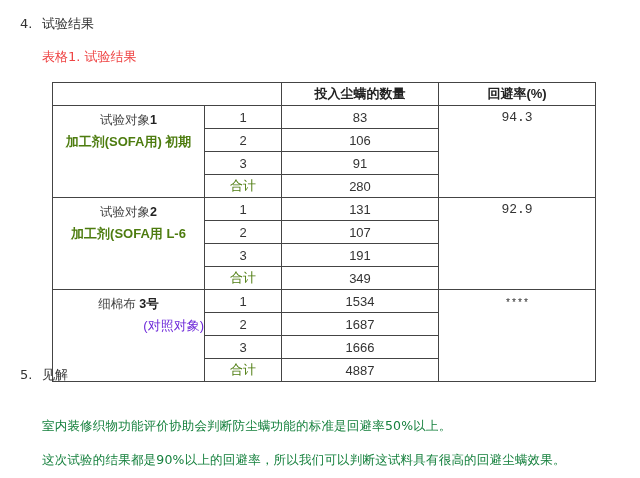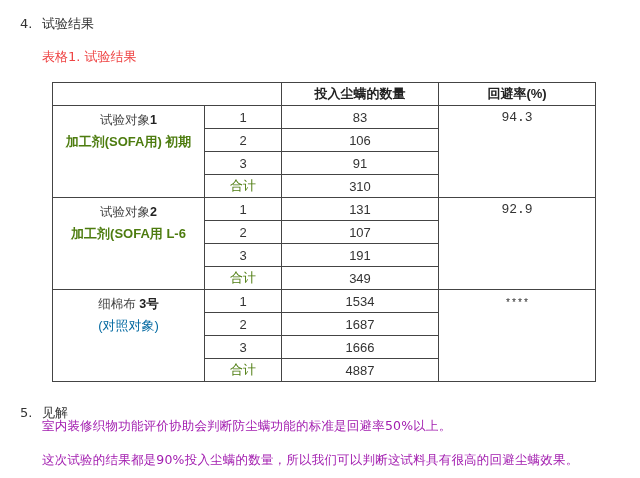--- a/index.html
+++ b/index.html
@@ -4,21 +4,21 @@
   <style>
     html, body { margin: 0; padding: 0; }
     body {
       width: 640px; height: 478px; background: #ffffff; position: relative;
       font-family: "DejaVu Sans", sans-serif; color: #2a2a2a; overflow: hidden;
     }
     .abs { position: absolute; }
     .heading { font-size: 13px; color: #333; }
     .heading .num { display: inline-block; width: 22px; }
     .caption { font-size: 13px; color: #ef4444; }
-    .para { font-size: 12.5px; color: #a21caf; white-space: nowrap; letter-spacing: 0.2px; }
+    .para { font-size: 12.5px; color: #15803d; white-space: nowrap; letter-spacing: 0.2px; }
 
     table.results {
       position: absolute; left: 34px; top: 82px;
       border-collapse: collapse; table-layout: fixed;
       width: 543px;
       font-family: "Liberation Sans", sans-serif;
       font-size: 13px; color: #333; margin-left: 18px;
     }
     table.results td, table.results th {
       border: 1.3px solid #444; padding: 0; text-align: center;
@@ -68,21 +68,21 @@
   <tr>
     <td>2</td>
     <td>106</td>
   </tr>
   <tr>
     <td>3</td>
     <td>91</td>
   </tr>
   <tr>
     <td class="sub-total">合计</td>
-    <td>310</td>
+    <td>280</td>
   </tr>
 
   <tr>
     <td class="group" rowspan="4">
       <div class="l1"><span>试验对象</span><b>2</b></div>
       <div class="l2">加工剂(SOFA用 L-6</div>
     </td>
     <td>1</td>
     <td>131</td>
     <td class="rate" rowspan="4">92.9</td>
@@ -96,39 +96,39 @@
     <td>191</td>
   </tr>
   <tr>
     <td class="sub-total">合计</td>
     <td>349</td>
   </tr>
 
   <tr>
     <td class="group" rowspan="4">
       <div class="l1"><span>细棉布 </span><b>3号</b></div>
-      <div class="l2" style="font-weight:normal;color:#0369a1;">(对照对象)</div>
+      <div class="l2" style="font-weight:normal;color:#6d28d9;text-align:right;">(对照对象)</div>
     </td>
     <td>1</td>
     <td>1534</td>
     <td class="rate stars" rowspan="4">****</td>
   </tr>
   <tr>
     <td>2</td>
     <td>1687</td>
   </tr>
   <tr>
     <td>3</td>
     <td>1666</td>
   </tr>
   <tr>
     <td class="sub-total">合计</td>
     <td>4887</td>
   </tr>
 </tbody>
   </table>
 
-<div class="abs heading" style="left:20px; top:404px;">
+<div class="abs heading" style="left:20px; top:366px;">
   <span class="num">5.</span><span>见解</span>
 </div>
 
 <div class="abs para" style="left:42px; top:418px;">室内装修织物功能评价协助会判断防尘螨功能的标准是回避率50%以上。</div>
-<div class="abs para" style="left:42px; top:452px;">这次试验的结果都是90%投入尘螨的数量，所以我们可以判断这试料具有很高的回避尘螨效果。</div>
+<div class="abs para" style="left:42px; top:452px;">这次试验的结果都是90%以上的回避率，所以我们可以判断这试料具有很高的回避尘螨效果。</div>
 
 </body></html>

